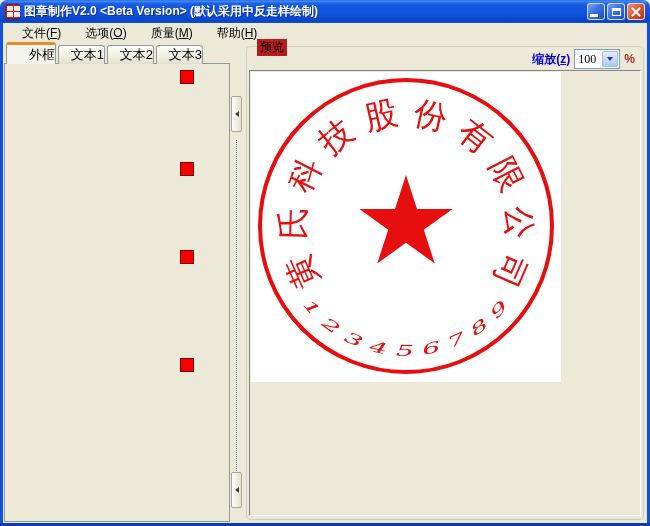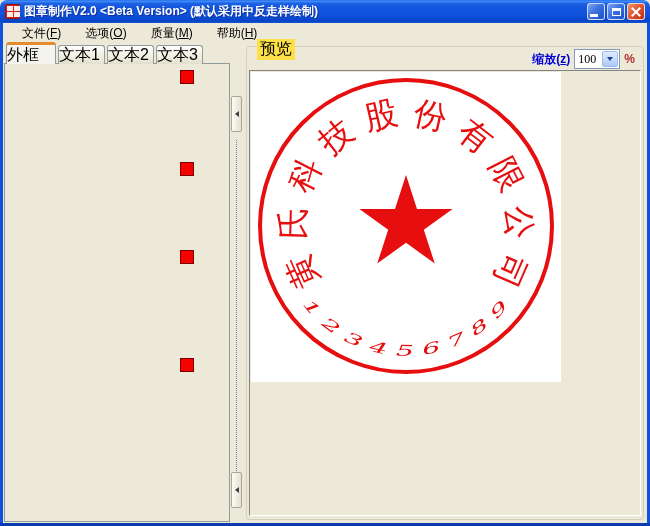--- a/index.html
+++ b/index.html
@@ -33,27 +33,27 @@
   #b-bottom{left:0;top:523px;width:650px;height:3px;background:#0d3cb0;}
 
   
   .menubar{position:absolute;left:3px;top:23px;width:644px;height:21px;display:flex;align-items:center;padding-left:10px;gap:6px;}
   .menu-item{font-size:12px;color:#000;padding:19px 9px;white-space:nowrap;}
   .u{text-decoration:underline;}
 
   
   .tab{position:absolute;height:19px;top:45px;border:1px solid #919b9c;border-bottom:none;
     border-radius:3px 3px 0 0;background:linear-gradient(180deg,#fefdfb, #f0eee1 60%,#e2dfcd);
-    font-size:16px;text-align:left;line-height:18px;color:#000;z-index:2;}
+    font-size:13px;text-align:right;line-height:18px;color:#000;z-index:2;}
   .tab.active{top:42px;height:22px;background:#f4f3ee;border-top:3px solid #e68b2c;line-height:19px;z-index:3;}
   #tabpage{position:absolute;left:4px;top:63px;width:226px;height:459px;border:1px solid #919b9c;background:#ece9d8;z-index:1;}
 
   
   .gbox{position:absolute;border:1px solid #d0d0bf;border-radius:4px;}
-  .glegend{position:absolute;top:-8px;left:8px;background:#fde047;padding:0 3px;font-size:16px;color:#000;white-space:nowrap;}
+  .glegend{position:absolute;top:-8px;left:8px;background:#b91c1c;padding:0 3px;font-size:12px;color:#000;white-space:nowrap;}
   .swatch{position:absolute;width:14px;height:14px;background:#f60000;border:1px solid #7d0000;z-index:4;}
   .flabel{position:absolute;font-size:12px;font-weight:bold;color:#0000d8;white-space:nowrap;}
   .flabel.black{color:#000;}
   .field{position:absolute;height:20px;}
   .edit{position:absolute;left:0;top:0;width:100%;height:100%;border:1px solid #7f9db9;background:#fff;
     font-family:"Liberation Sans",sans-serif;font-size:12px;color:#000;padding:1px 17px 1px 3px;outline:none;}
   .field.dis .edit{color:#9a988c;background:#f4f3ee;border-color:#b5b2a4;}
   .spin{position:absolute;right:1px;top:1px;bottom:1px;width:15px;display:flex;flex-direction:column;}
   .sb{flex:1;display:flex;align-items:center;justify-content:center;
     background:linear-gradient(180deg,#fefdf9,#ddd8c6);border:1px solid #a9a490;border-radius:2px;}

